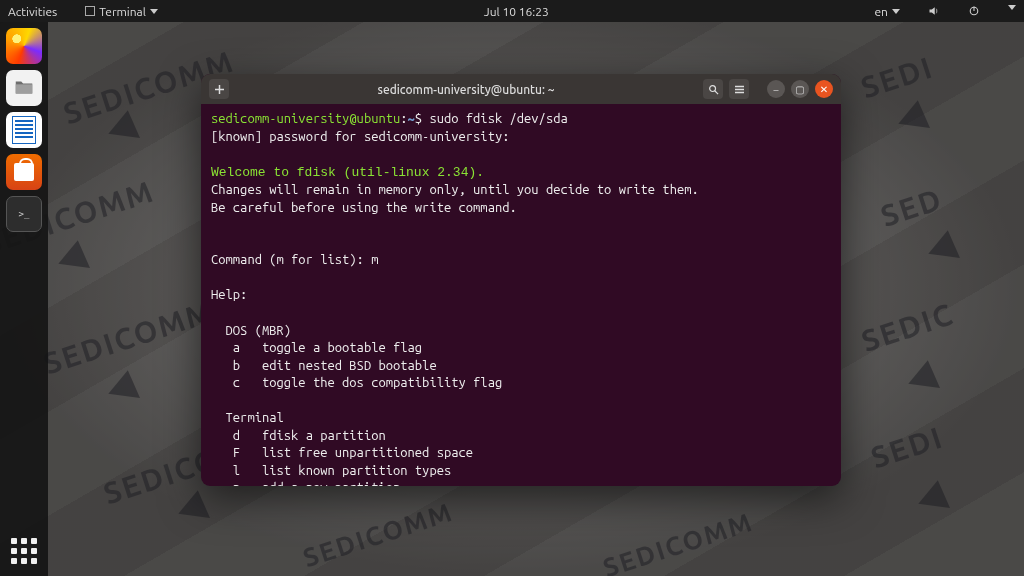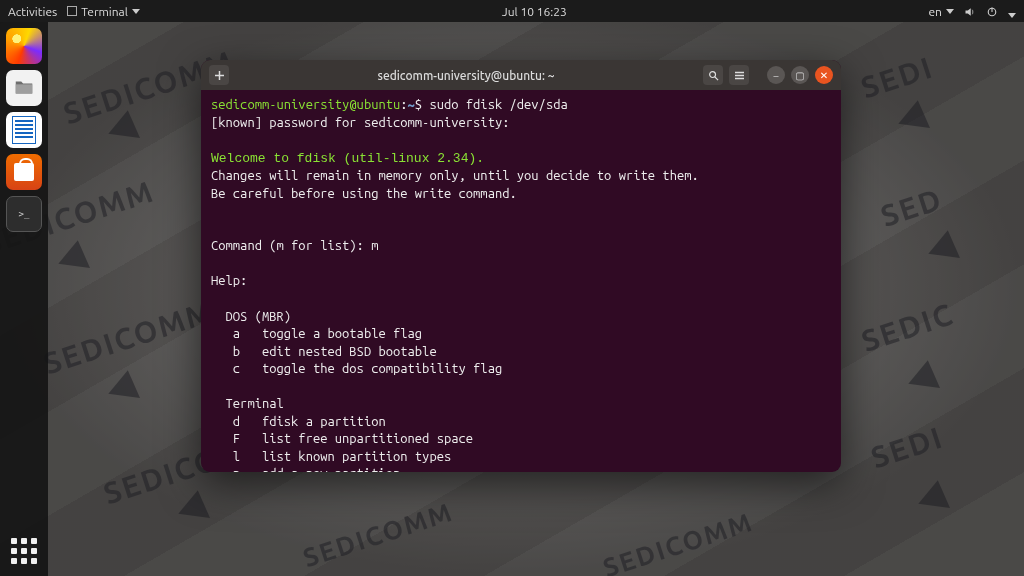--- a/index.html
+++ b/index.html
@@ -34,21 +34,21 @@
     pointer-events:none;
   }
 
   
   .topbar {
     position: absolute; top:0; left:0; right:0; height:22px;
     background:#1b1b1b; color:#ddd; font-size:12px;
     display:flex; align-items:center; justify-content:space-between;
     padding:0 8px; z-index:10;
   }
-  .topbar .left, .topbar .center, .topbar .right { display:flex; align-items:flex-end; gap:10px;}
+  .topbar .left, .topbar .center, .topbar .right { display:flex; align-items:flex-start; gap:28px;}
   .topbar .item { display:flex; align-items:center; gap:4px; cursor:pointer;}
   .tri-down { display:inline-block; width:0;height:0;border-left:4px solid transparent;border-right:4px solid transparent;border-top:5px solid #ccc;}
   .sq-icon { width:10px;height:10px;background:#1b1b1b;border:1px solid #aaa;}
 
   
   .dock {
     position:absolute; left:0; top:22px; bottom:0; width:48px;
     background:rgba(20,20,20,0.9); z-index:9;
     display:flex; flex-direction:column; align-items:center; padding-top:6px; gap:6px;
   }
@@ -71,21 +71,21 @@
   .termapp .pr { color:#ccc;font:9px monospace;}
   .dock .appgrid {
     position:absolute; bottom:10px; width:30px;height:30px; cursor:pointer;
     display:grid; grid-template-columns:repeat(3,6px);grid-template-rows:repeat(3,6px);
     gap:4px; place-content:center;
   }
   .dock .appgrid span{background:#eee;border-radius:1px;}
 
   
   .termwin {
-    position:absolute; left:201px; top:60px; width:640px; height:412px;
+    position:absolute; left:201px; top:74px; width:640px; height:412px;
     background:#300a24; border-radius:9px; overflow:hidden;
     box-shadow:0 12px 40px rgba(0,0,0,0.6);
     z-index:20; display:flex; flex-direction:column;
   }
   .termwin .titlebar {
     height:30px; background:#3a3634; display:flex; align-items:center;
     padding:0 8px; gap:6px; color:#ddd; font-size:12px;
   }
   .titlebar .tbtn {
     width:20px;height:20px;border-radius:4px;background:#4a4644;

